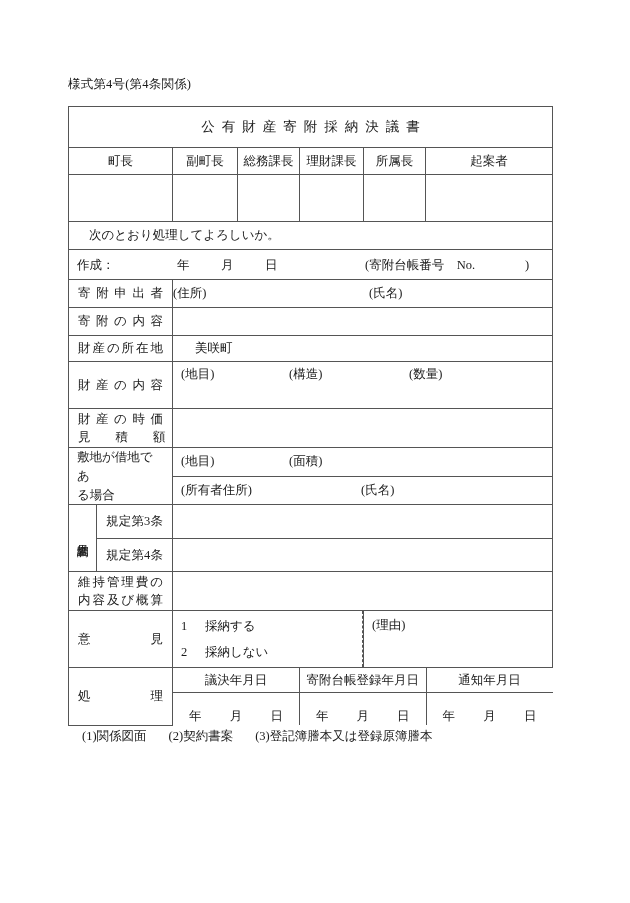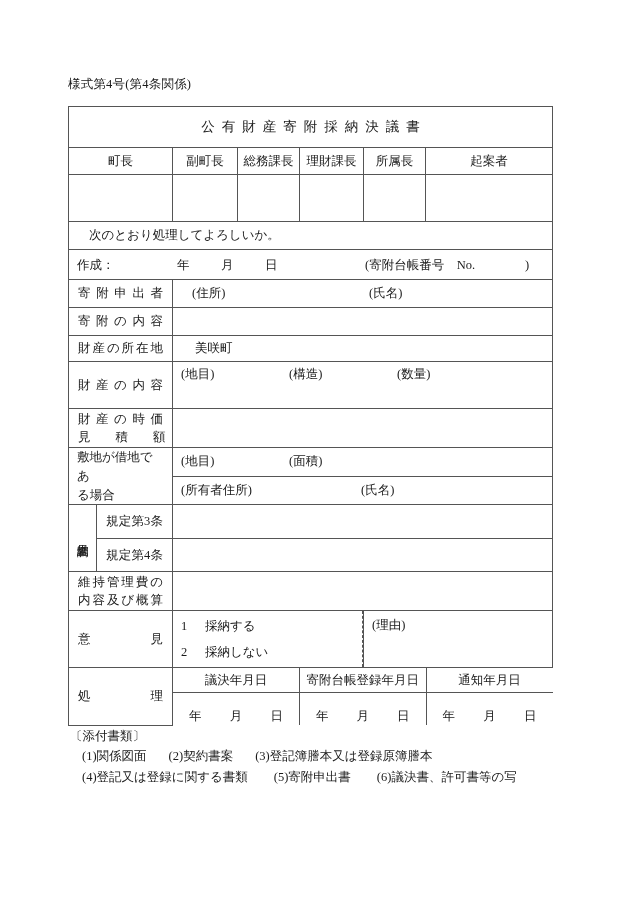--- a/index.html
+++ b/index.html
@@ -144,32 +144,32 @@
   .markrow {
     position: relative;
     height: 100%;
   }
   .markrow span {
     position: absolute;
     white-space: nowrap;
   }
 
   .r-addr  { height: 27px; }
-  .r-addr .m1 { left: 19px;  top: 5px; }
+  .r-addr .m1 { left: 0;  top: 5px; }
   .r-addr .m2 { left: 196px; top: 5px; }
 
   .r-plain { height: 27px; }
 
   .r-loc   { height: 25px; }
   .r-loc .m1 { left: 22px; top: 4px; }
 
   .r-cont  { height: 46px; }
   .r-cont .m1 { left: 8px;  top: 4px; }
   .r-cont .m2 { left: 116px; top: 4px; }
-  .r-cont .m3 { left: 224px; top: 4px; }
+  .r-cont .m3 { left: 236px; top: 4px; }
 
   .r-val   { height: 38px; }
 
   .r-lease1 { height: 25px; }
   .r-lease1 .m1 { left: 8px;  top: 4px; }
   .r-lease1 .m2 { left: 116px; top: 4px; }
 
   .r-lease2 { height: 25px; }
   .r-lease2 .m1 { left: 8px;  top: 4px; }
   .r-lease2 .m2 { left: 188px; top: 4px; }
@@ -450,22 +450,18 @@
                   </td>
           </tr>
         </tbody>
             </table>
       </td>
     </tr>
   </tbody>
     </table>
 
   <div class="attach">
-    <div class="a-title">〔添付書類〕</div>
     <div class="a-line">
       <span>(1)関係図面</span><span class="gap-a"></span><span>(2)契約書案</span><span class="gap-a"></span><span>(3)登記簿謄本又は登録原簿謄本</span>
     </div>
-    <div class="a-line">
-      <span>(4)登記又は登録に関する書類</span><span class="gap-b"></span><span>(5)寄附申出書</span><span class="gap-b"></span><span>(6)議決書、許可書等の写</span>
-    </div>
   </div>
 
 </div>
 
 </body></html>

